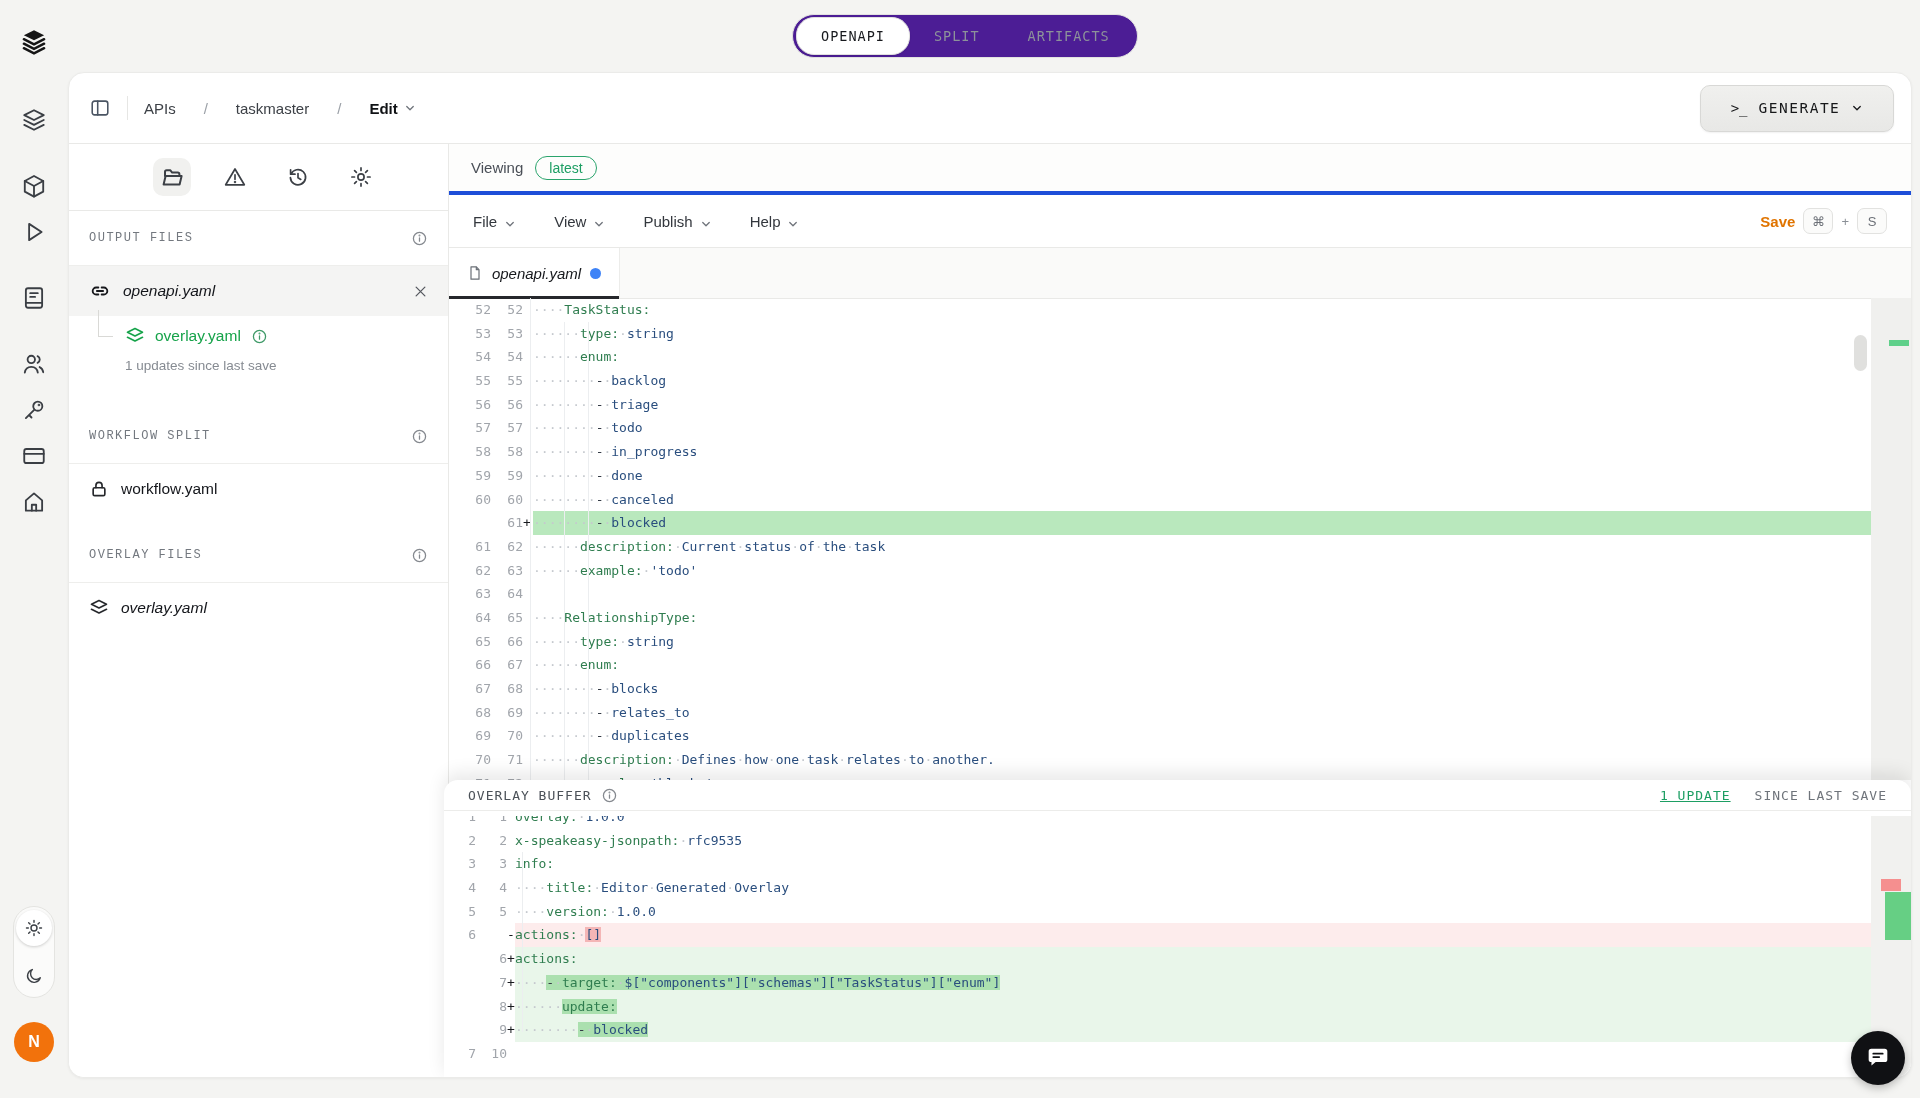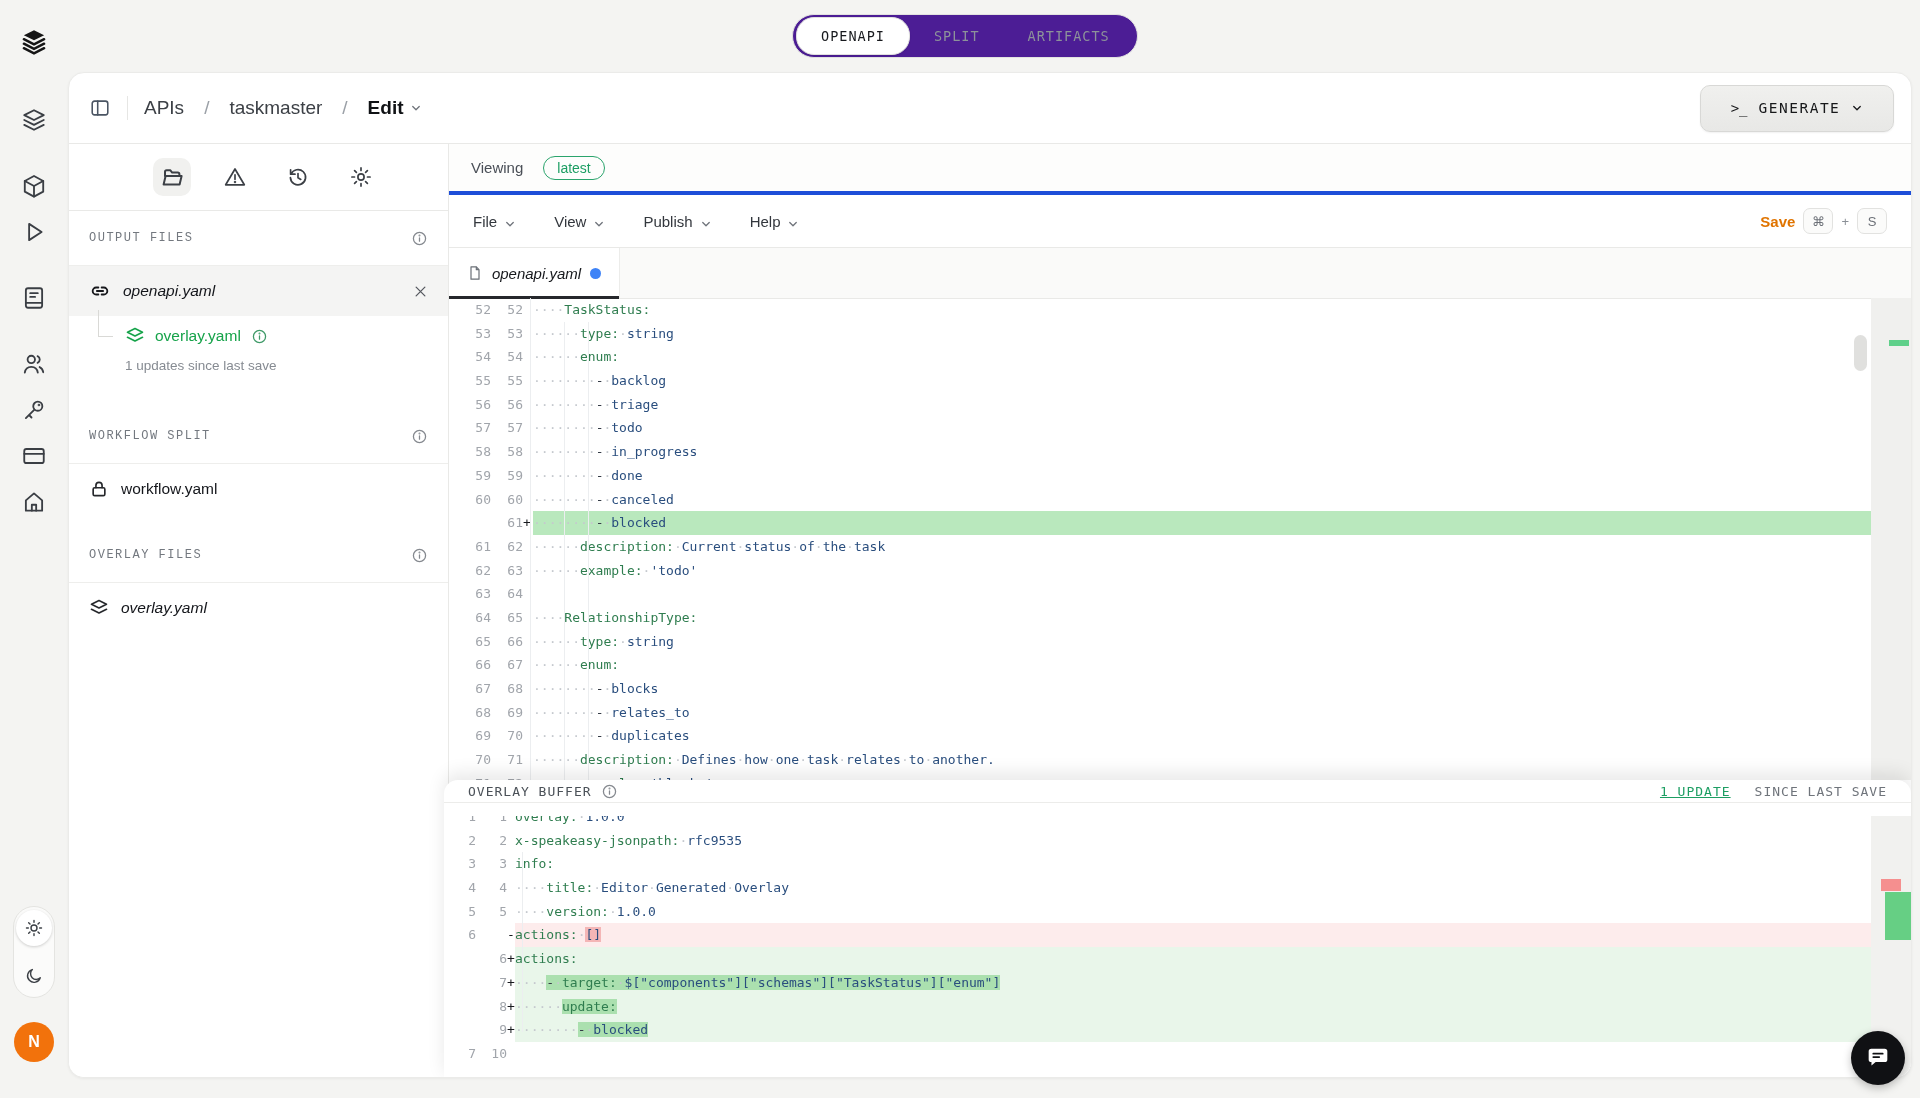--- a/index.html
+++ b/index.html
@@ -19,21 +19,21 @@
 
   
   .vtabs{position:absolute;left:792px;top:14px;height:44px;background:#4c1d95;border:1px solid #e2e2e0;border-radius:22px;display:flex;align-items:center;padding:3px;box-sizing:border-box}
   .vtab{height:36px;display:flex;align-items:center;padding:0 24px;font-family:"DejaVu Sans Mono",monospace;font-size:13.5px;letter-spacing:1px;color:#8d929a;border-radius:18px;cursor:pointer;white-space:nowrap}
   .vtab.active{background:#fff;border:1px solid #e1e1df;color:#17191d;box-shadow:0 1px 2px rgba(0,0,0,.08)}
 
   
   .card{position:absolute;left:68px;top:72px;width:1844px;height:1006px;background:#fff;border:1px solid #ebebe9;border-radius:16px;box-shadow:0 1px 3px rgba(0,0,0,.05);box-sizing:border-box;overflow:hidden}
   .topbar{height:70px;border-bottom:1px solid #e9e9e7;display:flex;align-items:center;padding:0 17px 0 20px}
   .tb-sep{width:1px;height:24px;background:#e6e6e4;margin:0 16px}
-  .crumb{font-size:19px;color:#3c4046;display:flex;align-items:center;gap:20px}
+  .crumb{font-size:15px;color:#3c4046;display:flex;align-items:center;gap:28px}
   .crumb .sep{color:#9ba0a7}
   .crumb .cur{color:#101215;font-weight:bold;display:flex;align-items:center;gap:6px;cursor:pointer}
   .genbtn{margin-left:auto;width:192px;height:45px;background:linear-gradient(#f0f0ee,#e8e8e6);border:1px solid #d8d8d6;border-radius:10px;display:flex;align-items:center;justify-content:center;gap:11px;cursor:pointer;box-shadow:0 1px 2px rgba(0,0,0,.06)}
   .genbtn .ptxt{font-family:"DejaVu Sans Mono",monospace;font-size:14px;color:#17181a}
   .genbtn .glabel{font-family:"DejaVu Sans Mono",monospace;font-size:14.5px;letter-spacing:1.5px;color:#17181a}
 
   .mainrow{position:absolute;top:71px;left:0;right:0;bottom:0;display:flex}
 
   
   .fpanel{width:380px;border-right:1px solid #e9e9e7;box-sizing:border-box;position:relative;background:#fff}
@@ -52,21 +52,21 @@
   .conn{position:absolute;left:29px;top:-6px;width:14px;height:26px;border-left:1px solid #d9d9d6;border-bottom:1px solid #d9d9d6}
   .childrow{display:flex;align-items:center;gap:10px;cursor:pointer}
   .childrow .fname{color:#16a34a}
   .note{padding:6px 0 14px 56px;font-size:13.5px;color:#868b92}
   .gapA{height:22px}.gapB{height:14px}
 
   
   .epane{flex:1;position:relative;background:#fff}
   .vbar{height:51px;border-bottom:4px solid #1d4ed8;display:flex;align-items:center;padding-left:22px;box-sizing:border-box;background:#fdfdfc}
   .vbar .vlab{font-size:15px;color:#4a4f57}
-  .badge{margin-left:20px;border:1.4px solid #25a express;border:1.4px solid #2aa46c;border-radius:999px;padding:3px 13px;color:#1d9e63;font-size:14px;cursor:pointer}
+  .badge{margin-left:12px;border:1.4px solid #25a express;border:1.4px solid #2aa46c;border-radius:999px;padding:3px 13px;color:#1d9e63;font-size:14px;cursor:pointer}
   .mbar{height:53px;border-bottom:1px solid #e9e9e7;display:flex;align-items:center;padding:0 24px;box-sizing:border-box}
   .menu{display:flex;align-items:flex-end;gap:7px;margin-right:38px;cursor:pointer}
   .menu .ml{font-size:15px;color:#33373d}
   .menu .chev,.crumb .chev{color:#6f747b}
   .saveg{margin-left:auto;display:flex;align-items:center;gap:8px}
   .savelbl{color:#e07400;font-weight:bold;font-size:15px;cursor:pointer}
   .kbd{min-width:30px;height:26px;border:1px solid #e2e2e0;background:#fbfbfa;border-radius:7px;display:flex;align-items:center;justify-content:center;color:#6c7077;font-size:13px;padding:0 6px;box-sizing:border-box}
   .plus{color:#8a8f96;font-size:13px}
   .tabrow{height:50px;border-bottom:1px solid #e9e9e7;background:#fafaf9;display:flex}
   .etab{position:relative;width:170px;display:flex;align-items:center;justify-content:center;gap:9px;background:#fff;border-right:1px solid #ececea;cursor:pointer}
@@ -91,21 +91,21 @@
   .t-hl{background:#abe0af}
   .t-redtok{background:#f4b6b6}
   .edgut{position:absolute;right:0;top:0;bottom:0;width:40px;background:#f0f0ee}
   .thumb{position:absolute;right:44px;top:37px;width:13px;height:36px;background:#e0e0de;border-radius:7px;cursor:grab}
   .mkg{position:absolute;left:18px;top:42px;width:20px;height:6px;background:#5fd08a}
   .mkr2{position:absolute;left:10px;top:63px;width:20px;height:12px;background:#f58f8f}
   .mkg2{position:absolute;left:14px;top:76px;width:26px;height:48px;background:#66cf84}
 
   
   .ovl{position:absolute;left:-5px;right:0;top:636px;height:300px;background:#fff;border-top-left-radius:14px;border-top-right-radius:14px;box-shadow:0 -7px 18px rgba(0,0,0,.09)}
-  .ovlh{height:23px;display:flex;align-items:center;padding:0 24px;border-bottom:1px solid #ececea;box-sizing:border-box}
+  .ovlh{height:31px;display:flex;align-items:center;padding:0 24px;border-bottom:1px solid #ececea;box-sizing:border-box}
   .ovlh .t{font-family:"DejaVu Sans Mono",monospace;font-size:13px;letter-spacing:1px;color:#4b5158;margin-right:9px}
   .ovlstat{margin-left:auto;font-family:"DejaVu Sans Mono",monospace;font-size:13px;letter-spacing:1px;color:#6f747b}
   .ovlstat .lnk{color:#1d9e63;text-decoration:underline;cursor:pointer;margin-right:24px}
   .ovlcode{position:absolute;top:36px;left:5px;right:0;bottom:0;overflow:hidden}
   .ovlcode .lines > .cl:first-child{margin-top:-11px}
 
   .chat{position:absolute;left:1851px;top:1031px;width:54px;height:54px;border-radius:50%;background:#101114;display:flex;align-items:center;justify-content:center;cursor:pointer;box-shadow:0 3px 8px rgba(0,0,0,.25)}
 </style>
 </head>
 <body>

